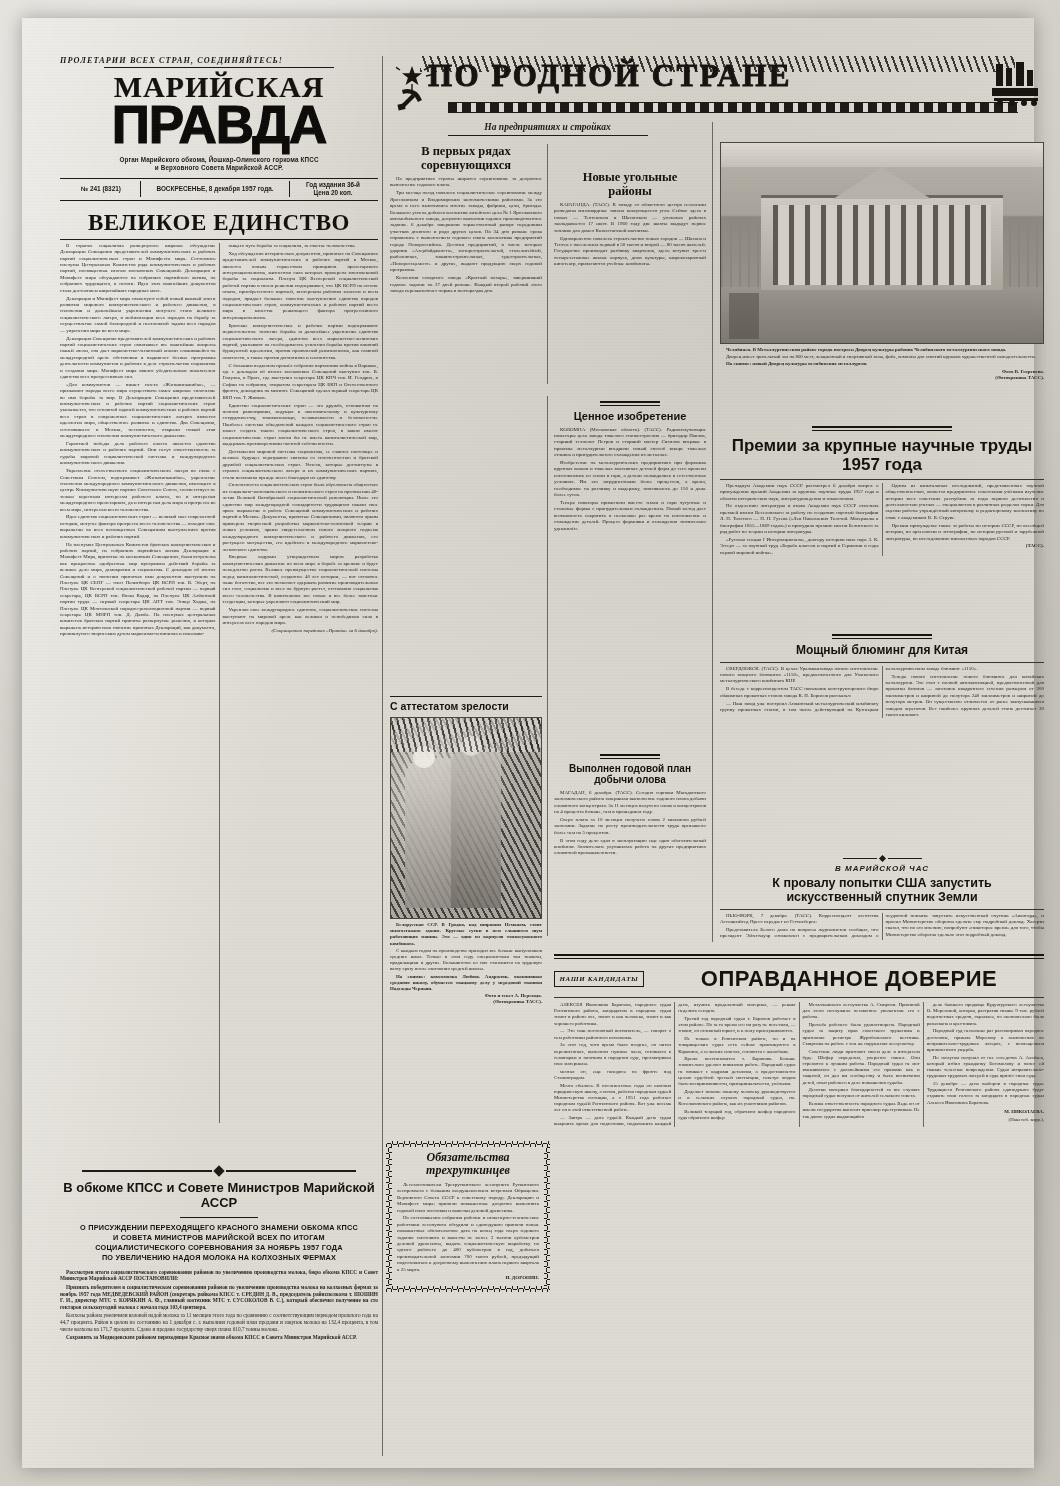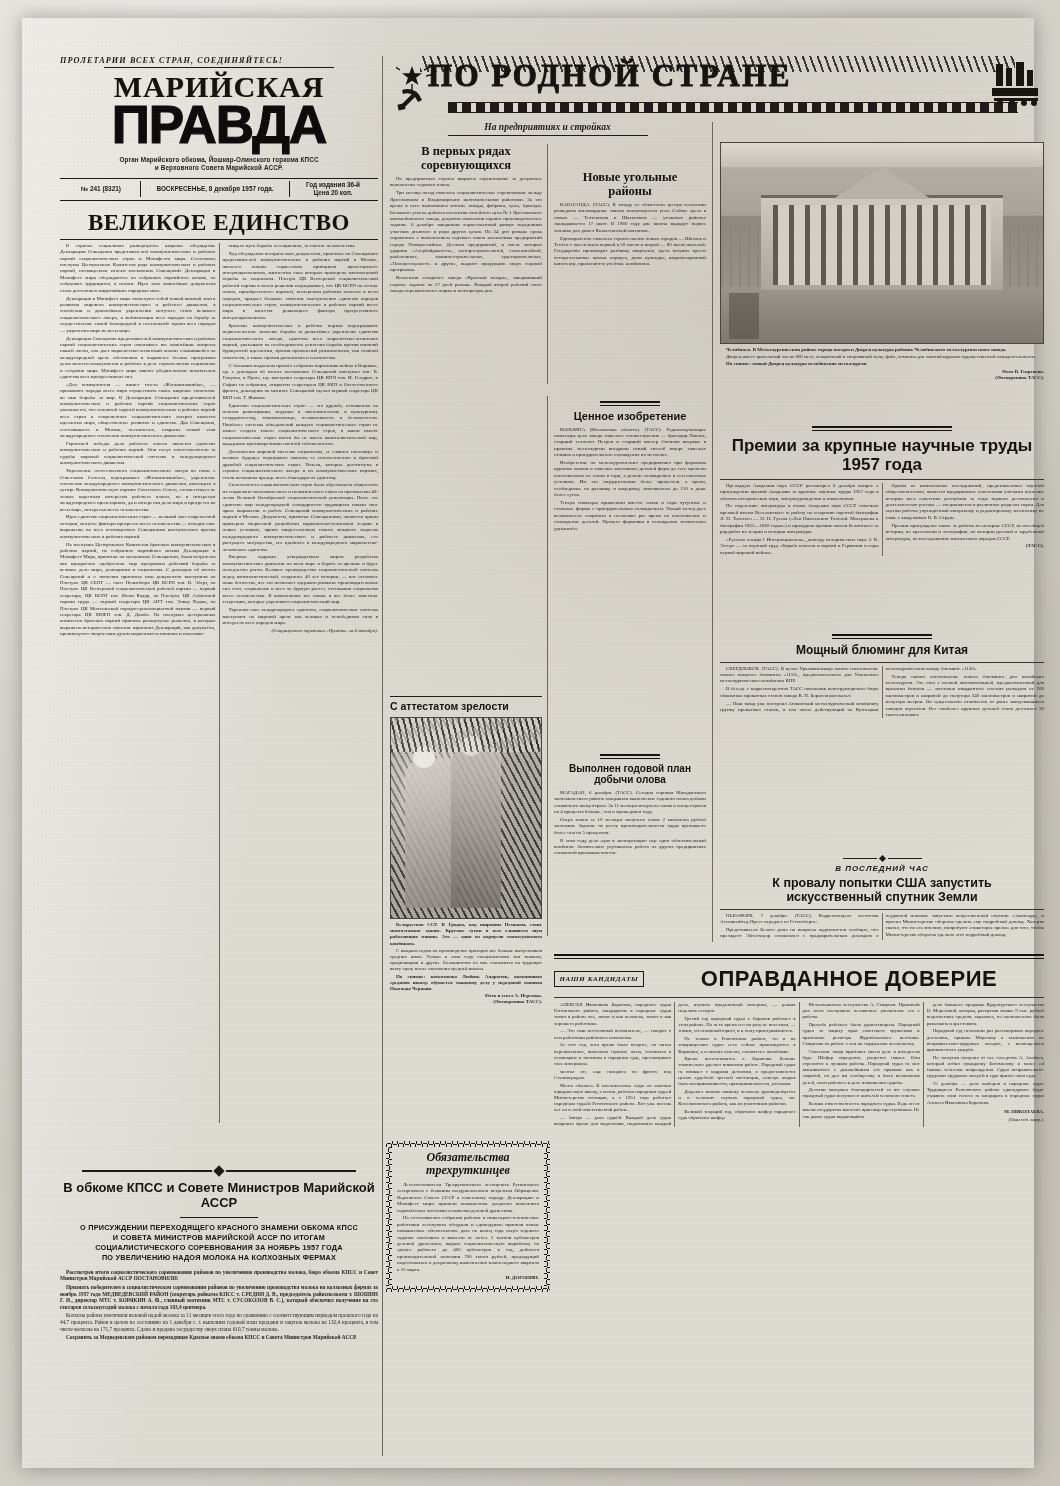--- a/index.html
+++ b/index.html
@@ -332,21 +332,21 @@
         <p>Теперь начато изготовление нового блюминга для китайских металлургов. Это стан с полной автоматизацией, предназначенный для прокатки блюмов — заготовок квадратного сечения размером от 200 миллиметров и шириной до полутора 240 миллиметров и шириной до полутора метров. Он существенно отличается от ранее выпускавшихся заводом агрегатов. Вес наиболее крупных деталей стана достигает 30 тысяч киловатт.</p>
       </div>
     </div>
 
     <div class="col" style="left:660px;top:800px;width:324px;">
       <div class="diamond-rule" style="margin:0 0 3px;">
         <span class="ln" style="width:34px"></span>
             <span class="dm" style="width:5px;height:5px"></span>
             <span class="ln" style="width:34px"></span>
       </div>
-      <div style="font-family:'Liberation Sans',sans-serif;font-style:italic;font-weight:bold;font-size:8px;text-align:center;letter-spacing:1px;color:#1c1916;">В ПОСЛЕДНИЙ ЧАС</div>
+      <div style="font-family:'Liberation Sans',sans-serif;font-style:italic;font-weight:bold;font-size:8px;text-align:center;letter-spacing:1px;color:#1c1916;">В МАРИЙСКОЙ ЧАС</div>
       <div class="h-sans" style="font-size:12.5px;margin-top:3px;">
         <div>К провалу попытки США запустить</div>
         <div>искусственный спутник Земли</div>
       </div>
       <hr class="rule-thin" style="margin:4px 0 3px;">
       <div class="cols2 body-txt">
         <p>НЬЮ-ЙОРК, 7 декабря. (ТАСС). Корреспондент агентства Ассошиэйтед Пресс передает из Геттисберга:</p>
         <p>Представитель Белого дома на вопросы журналистов сообщил, что президент Эйзенхауэр ознакомлен с предварительным докладом о неудачной попытке запустить искусственный спутник «Авангард», и просил Министерство обороны сделать ему подробный доклад. Хагерти сказал, что по его мнению, попробуют «никоторое время» для того, чтобы Министерство обороны сделало этот подробный доклад.</p>
       </div>
     </div>
@@ -416,21 +416,21 @@
     <div class="col" style="left:0px;top:1105px;width:318px;">
       <div class="diamond-rule">
         <span class="ln"></span>
             <span class="dm"></span>
             <span class="ln"></span>
       </div>
       <div class="h-sans" style="font-size:13px;margin-top:2px;">В обкоме КПСС и Совете Министров Марийской АССР</div>
       <hr class="rule-thin" style="width:78px;margin:6px auto 5px;border-top:1.3px solid #1c1916;">
       <div class="h-sans" style="font-size:7.3px;line-height:10px;letter-spacing:.2px;">
         <div>О ПРИСУЖДЕНИИ ПЕРЕХОДЯЩЕГО КРАСНОГО ЗНАМЕНИ ОБКОМА КПСС</div>
-        <div>И СОВЕТА МИНИСТРОВ МАРИЙСКОЙ АССР ПО ИТОГАМ</div>
+        <div>И СОВЕТА МИНИСТРОВ МАРИЙСКОЙ ВСЕХ ПО ИТОГАМ</div>
         <div>СОЦИАЛИСТИЧЕСКОГО СОРЕВНОВАНИЯ ЗА НОЯБРЬ 1957 ГОДА</div>
         <div>ПО УВЕЛИЧЕНИЮ НАДОЯ МОЛОКА НА КОЛХОЗНЫХ ФЕРМАХ</div>
       </div>
       <div class="body-txt" style="margin-top:6px;font-size:5.3px;line-height:6.8px;">
         <p class="hl">Рассмотрев итоги социалистического соревнования районов по увеличению производства молока, бюро обкома КПСС и Совет Министров Марийской АССР ПОСТАНОВИЛИ:</p>
         <p class="hl">Признать победителем в социалистическом соревновании районов по увеличению производства молока на колхозных фермах за ноябрь 1957 года МЕДВЕДЕВСКИЙ РАЙОН (секретарь райкома КПСС т. СРЕДИН Д. В., председатель райисполкома т. ШОШИН Г. И., директор МТС т. КОРЯКИН А. Ф., главный зоотехник МТС т. СУСОКОЛОВ В. С.), который обеспечил получение на сто гектаров сельхозугодий молока с начала года 103,4 центнера.</p>
         <p>Колхозы района увеличили валовой надой молока за 11 месяцев этого года по сравнению с соответствующим периодом прошлого года на 44,7 процента. Район в целом по состоянию на 1 декабря с. г. выполнил годовой план продажи и закупок молока на 132,4 процента, в том числе колхозы на 171,7 процента. Сдано и продано государству сверх плана 610,7 тонны молока.</p>
         <p class="hl">Сохранить за Медведевским районом переходящее Красное знамя обкома КПСС и Совета Министров Марийской АССР.</p>
       </div>
     </div>

